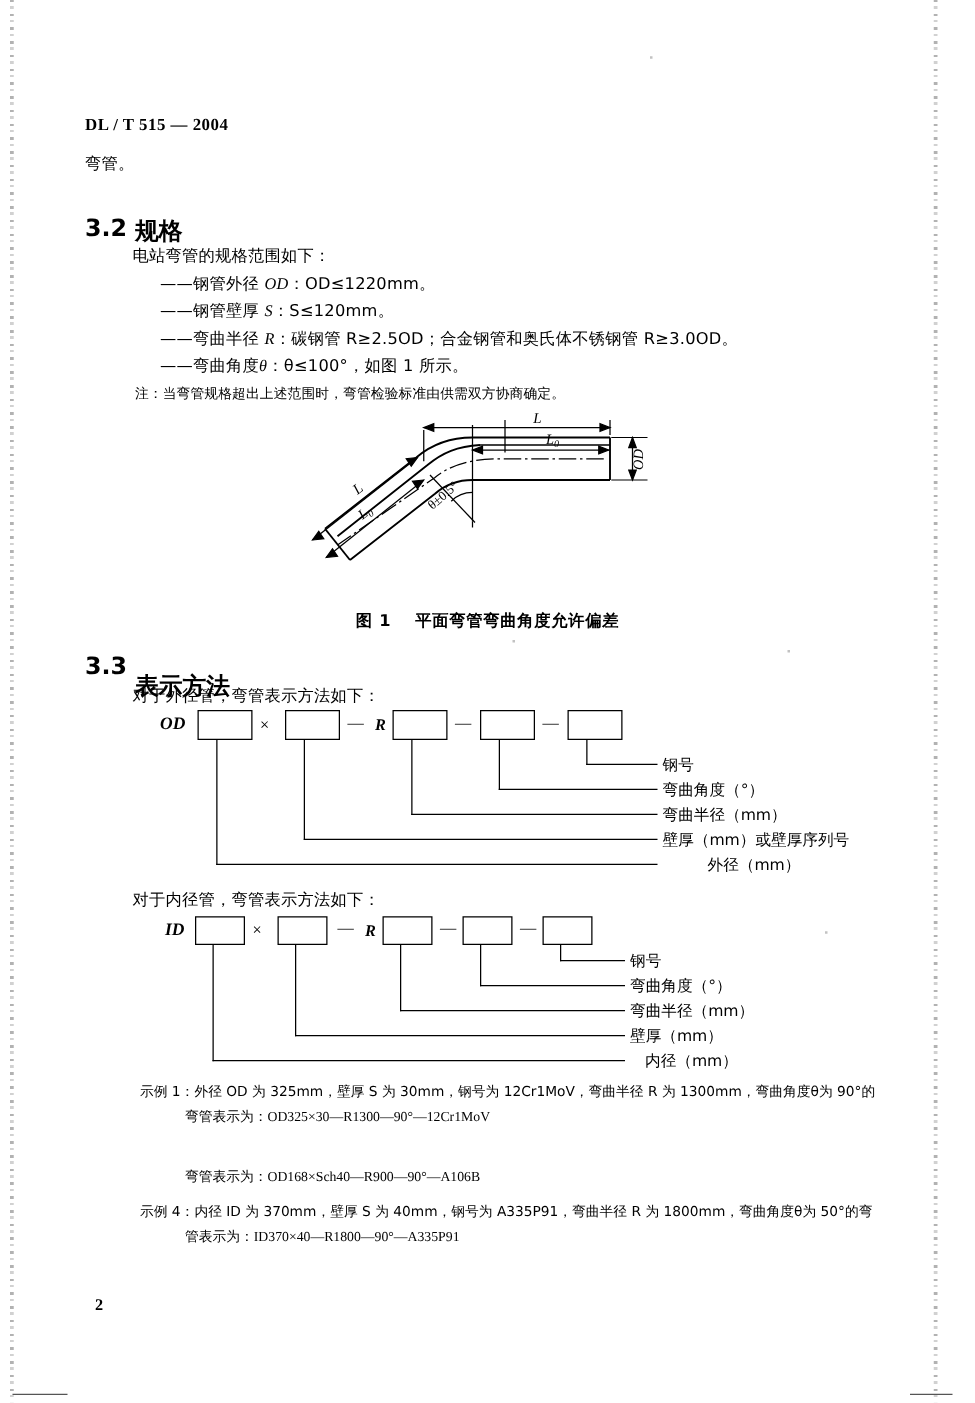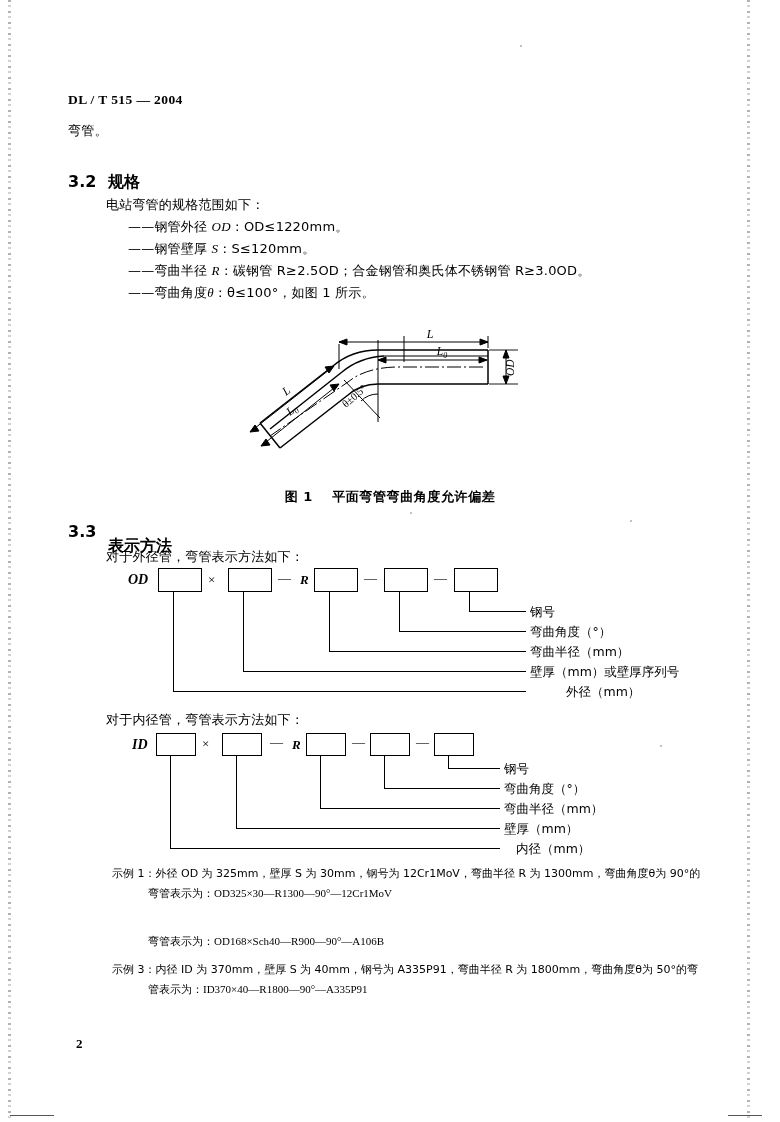--- a/index.html
+++ b/index.html
@@ -86,21 +86,21 @@
     letter-spacing: .2px;
   }
   .note-cn {
     font-family: "DejaVu Sans", "Liberation Sans", sans-serif;
     font-size: 11px;
     letter-spacing: .1px;
   }
   .sec-head {
     font-family: "DejaVu Sans", "Liberation Sans", sans-serif;
     font-weight: bold;
-    font-size: 16px;
+    font-size: 19px;
   }
   .ital { font-style: italic; font-family: "Liberation Serif", serif; }
   .sub { font-size: .72em; vertical-align: -.28em; }
 
   
   .figure {
     position: absolute;
     left: 228px;
     top: 322px;
     width: 300px;
@@ -224,20 +224,21 @@
     </div>
 
     <div class="tx body-cn" style="left:128px; top:262px;">
       <span>——</span><span>弯曲半径 </span><span class="ital">R</span><span>：碳钢管 R≥2.5OD；合金钢管和奥氏体不锈钢管 R≥3.0OD。</span>
     </div>
 
     <div class="tx body-cn" style="left:128px; top:284px;">
       <span>——</span><span>弯曲角度</span><span class="ital">θ</span><span>：θ≤100°，如图 1 所示。</span>
     </div>
 
+    <div class="tx note-cn" style="left:108px; top:307px;">注：当弯管规格超出上述范围时，弯管检验标准由供需双方协商确定。</div>
 
     <div class="figure">
       <svg width="300" height="160" viewBox="0 0 300 160">
         <g fill="none" stroke="#000" stroke-width="1.5" stroke-linecap="butt">
 
           <path d="M 150 28 L 260 28"></path>
           <path d="M 150 62 L 260 62"></path>
           <path d="M 260 28 L 260 62"></path>
 
           <path d="M 156 34 L 260 34" stroke-width="1.1"></path>
@@ -424,21 +425,21 @@
     </div>
     <div class="ex" style="left:148px; top:886px;">
       <span>弯管表示为：</span><span class="rom">OD325×30—R1300—90°—12Cr1MoV</span>
     </div>
 
     <div class="ex" style="left:148px; top:934px;">
       <span>弯管表示为：</span><span class="rom">OD168×Sch40—R900—90°—A106B</span>
     </div>
 
     <div class="ex" style="left:112px; top:962px;">
-      <span>示例 3：</span><span>内径 ID 为 370mm，壁厚 S 为 40mm，钢号为 A335P91，弯曲半径 R 为 1800mm，弯曲角度θ为 50°的弯</span>
+      <span>示例 4：</span><span>内径 ID 为 370mm，壁厚 S 为 40mm，钢号为 A335P91，弯曲半径 R 为 1800mm，弯曲角度θ为 50°的弯</span>
     </div>
     <div class="ex" style="left:148px; top:982px;">
       <span>管表示为：</span><span class="rom">ID370×40—R1800—90°—A335P91</span>
     </div>
 
     <div class="pagenum">2</div>
 
   </div>
 </div>
 

